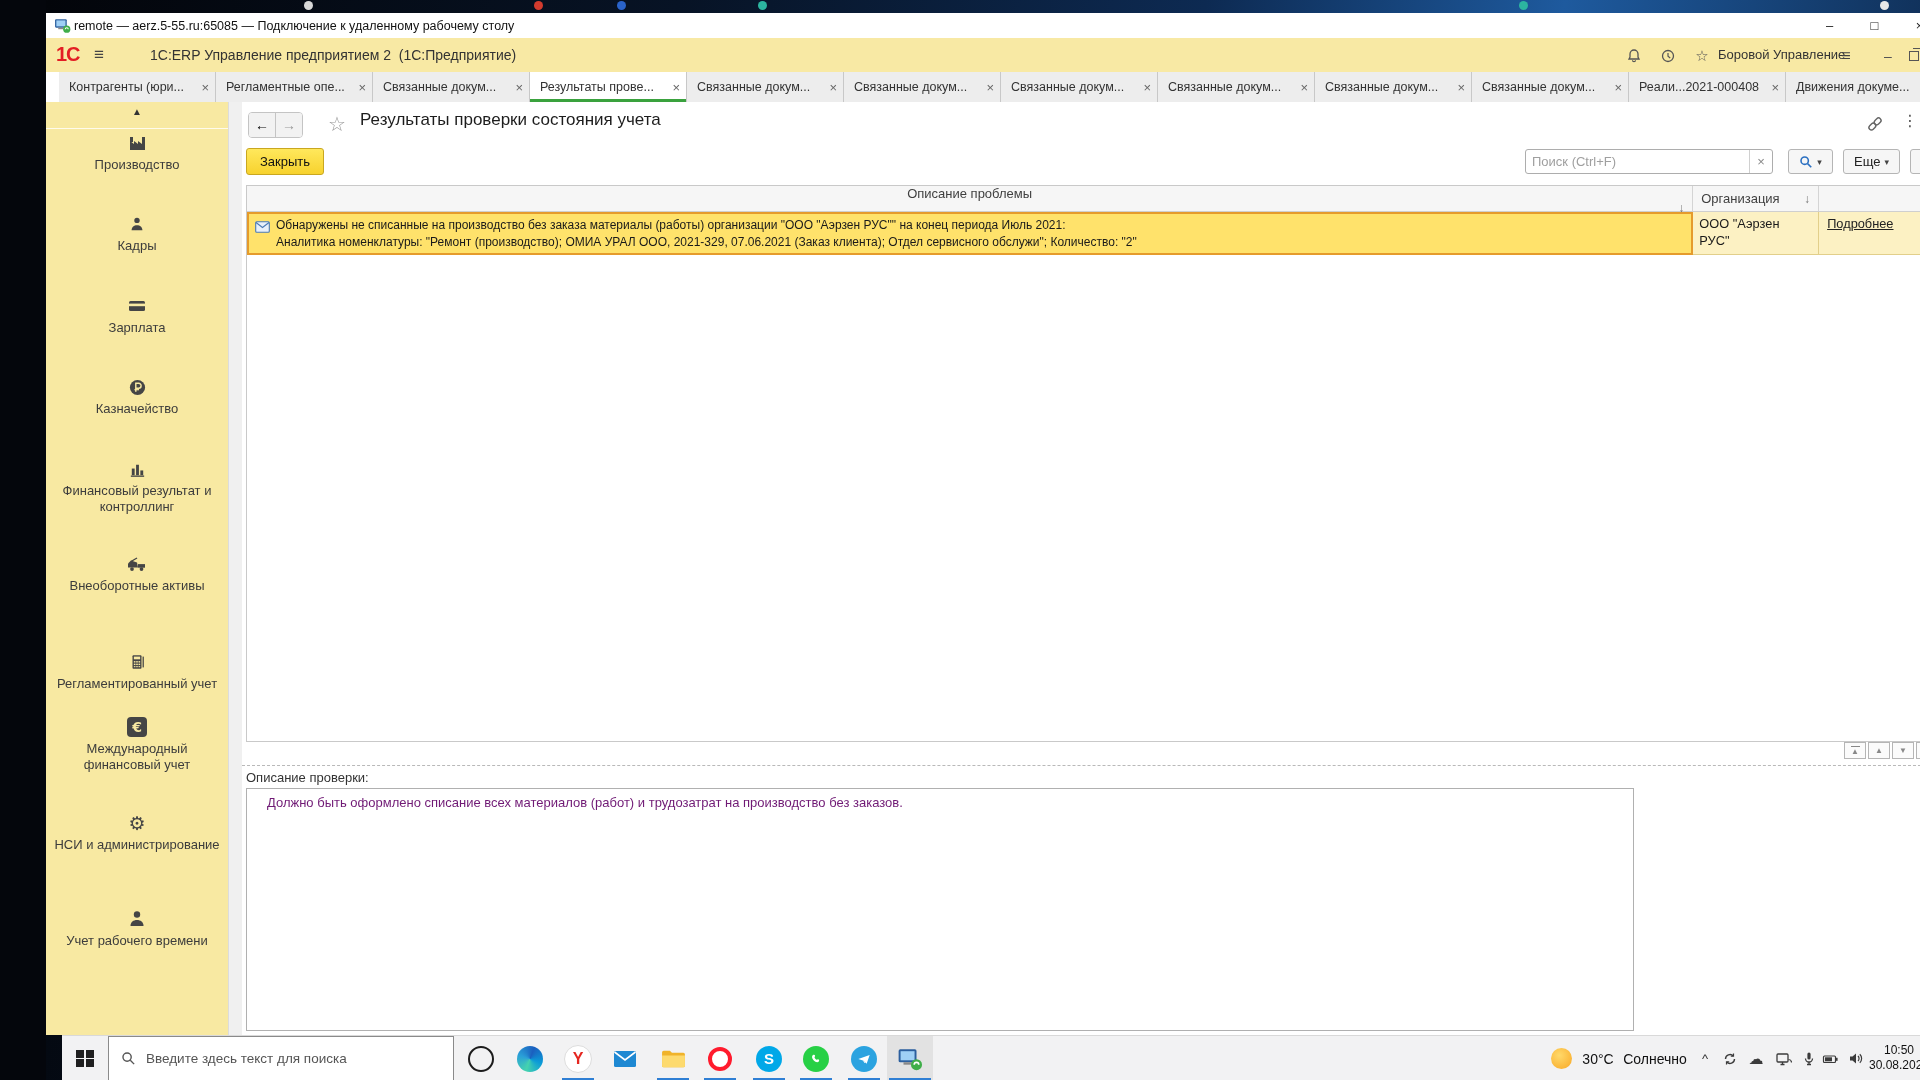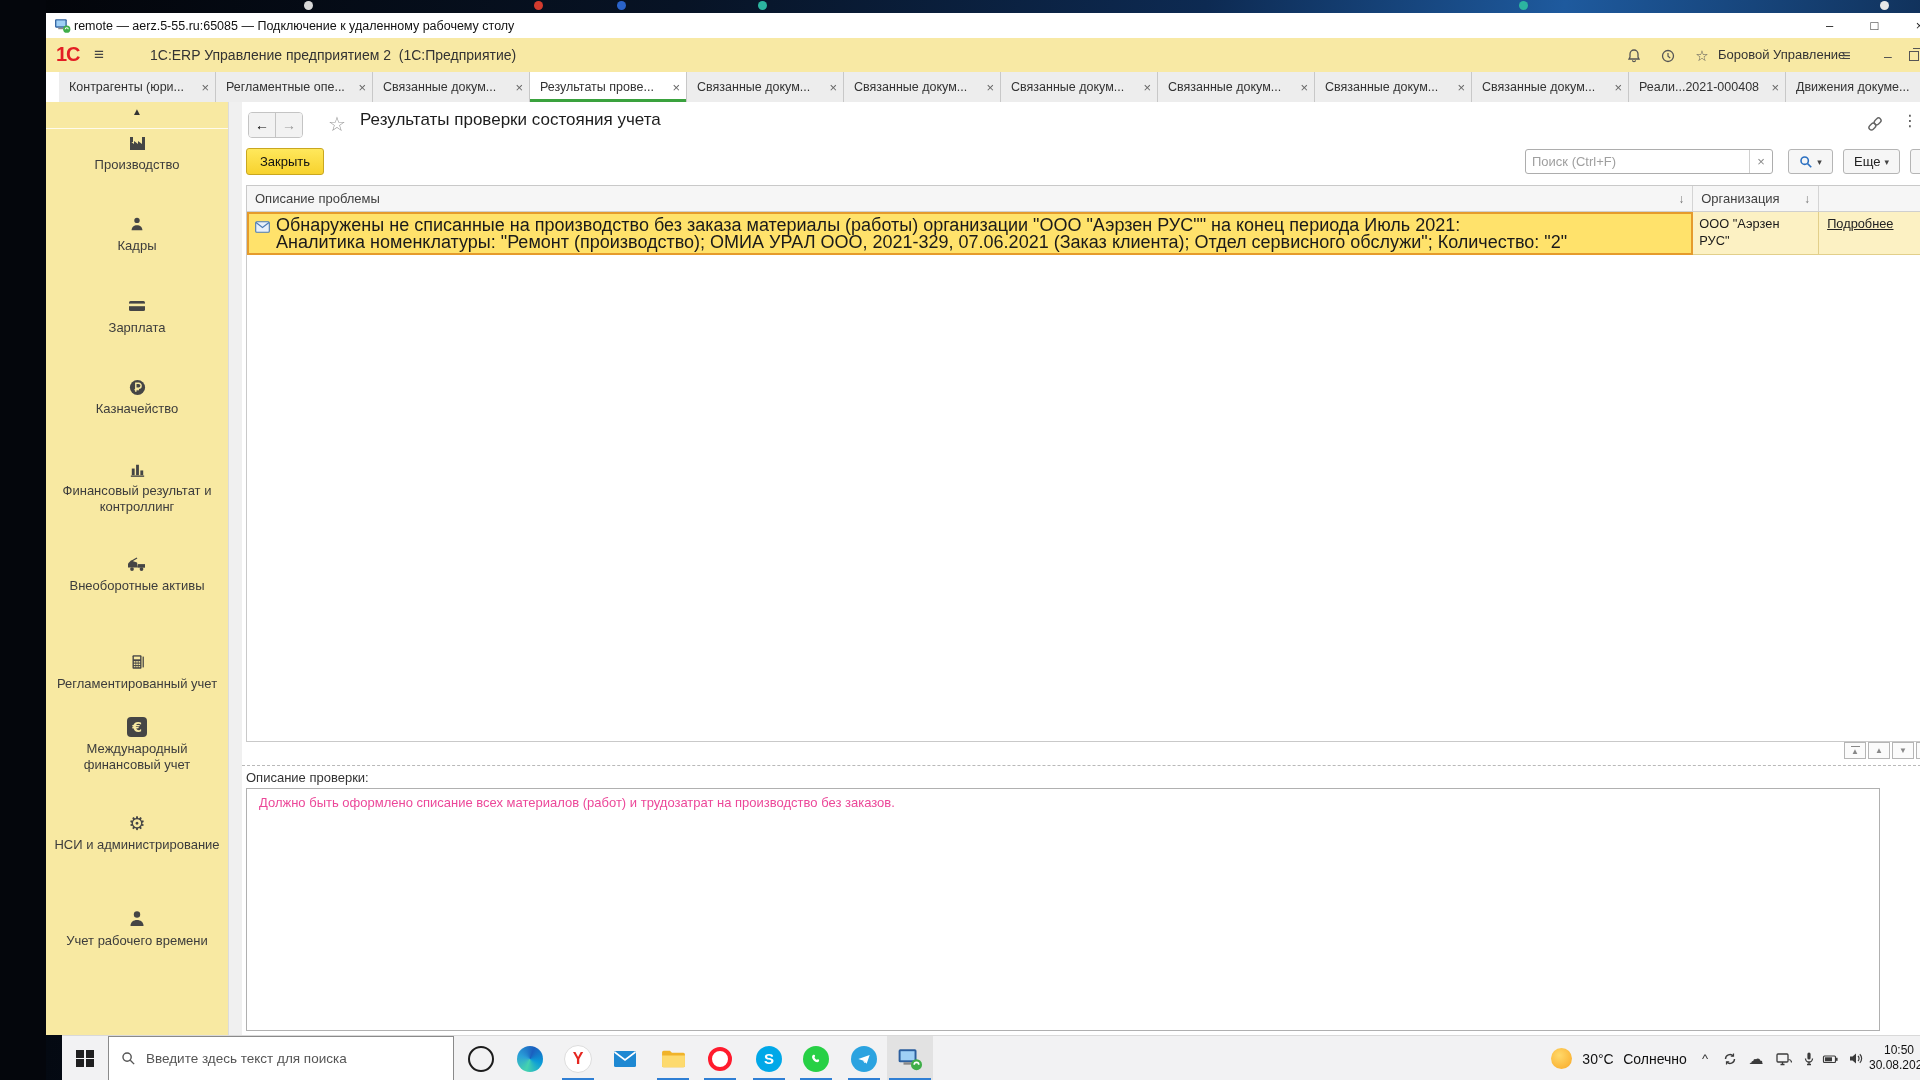--- a/index.html
+++ b/index.html
@@ -58,30 +58,30 @@
   .tool-btn{position:absolute;top:47px;height:25px;box-sizing:border-box;background:#f6f6f6;border:1px solid #b5b5b5;border-radius:3px;display:flex;align-items:center;justify-content:center;font-size:13px;color:#222;gap:4px;}
   .dd{font-size:9px;color:#444;}
   
   .tbl{position:absolute;left:4px;top:83px;width:1690px;height:557px;box-sizing:border-box;border:1px solid #c9c9c9;}
   .tbl-head{display:flex;height:26px;background:#f6f6f6;border-bottom:1px solid #cfcfcf;box-sizing:border-box;}
   .th{box-sizing:border-box;display:flex;align-items:center;padding:0 8px;font-size:13px;color:#3f3f3f;border-right:1px solid #d4d4d4;}
   .th .sort{margin-left:auto;color:#777;font-size:12px;}
   .row{display:flex;height:43px;}
   .cell-desc{box-sizing:border-box;width:1448px;background:#ffe26b;border:2px solid #e59b2c;display:flex;padding:3px 6px 0 6px;}
   .cell-desc .env{margin:4px 6px 0 0;flex:0 0 auto;}
-  .desc-lines{font-size:18px;line-height:16.5px;color:#1a1a1a;white-space:nowrap;overflow:hidden;}
+  .desc-lines{font-size:12px;line-height:16.5px;color:#1a1a1a;white-space:nowrap;overflow:hidden;}
   .cell-org{box-sizing:border-box;width:126px;background:#fcf1c3;border-right:1px solid #e2cf8a;border-bottom:1px solid #e2cf8a;padding:4px 6px;font-size:12.8px;line-height:16.5px;color:#1a1a1a;}
   .cell-det{box-sizing:border-box;width:116px;background:#fcf1c3;border-bottom:1px solid #e2cf8a;padding:4px 8px;font-size:12.8px;color:#1a1a1a;}
   .cell-det a{color:#222;text-decoration:underline;}
   .tblnav{position:absolute;left:1602px;top:640px;display:flex;gap:2px;}
   .tblnav .nb{width:22px;height:17px;box-sizing:border-box;border:1px solid #b5b5b5;background:#fbfbfb;display:flex;align-items:center;justify-content:center;font-size:8px;color:#888;flex-direction:column;line-height:7px;}
   .nb .bar{width:9px;border-top:1.5px solid #888;margin-bottom:1px;}
   .dashed{position:absolute;left:0;top:663px;width:1694px;border-top:1px dashed #b9b9b9;}
   .desc-label{position:absolute;left:4px;top:668px;font-size:13px;color:#333;}
-  .desc-box{position:absolute;left:4px;top:686px;width:1634px;height:243px;box-sizing:border-box;border:1px solid #b0b0b0;padding:6px 12px;font-size:13px;color:#ec4899;}
+  .desc-box{position:absolute;left:4px;top:686px;width:1388px;height:243px;box-sizing:border-box;border:1px solid #b0b0b0;padding:6px 20px;font-size:13px;color:#701a75;}
   .main-scroll{position:absolute;left:1696px;top:0;width:14px;height:933px;background:#efefef;border-left:1px solid #d8d8d8;}
   
   .taskbar{position:absolute;top:1035px;left:16px;width:1920px;height:45px;background:#f2f2f3;border-top:1px solid #d9d9d9;box-sizing:border-box;}
   .start{position:absolute;left:0;top:0;width:46px;height:45px;display:flex;align-items:center;justify-content:center;}
   .winlogo{display:grid;grid-template-columns:8px 8px;grid-template-rows:8px 8px;gap:1.5px;}
   .winlogo i{background:#1f1f1f;}
   .tb-search{position:absolute;left:46px;top:0;width:346px;height:45px;box-sizing:border-box;background:#fff;border:1px solid #8a8a8a;display:flex;align-items:center;}
   .tb-search input{border:none;outline:none;font-size:13.5px;color:#333;background:transparent;flex:1;font-family:inherit;}
   .tb-search input::placeholder{color:#555;}
   .tb-slot{position:absolute;top:0;width:46px;height:45px;display:flex;align-items:center;justify-content:center;}
@@ -347,21 +347,21 @@
       <div class="tool-btn" style="left:1601px;width:57px;">
         <span>Еще</span>
         <span class="dd">▾</span>
       </div>
       <div class="tool-btn" style="left:1668px;width:34px;">
         <span>?</span>
       </div>
 
       <div class="tbl">
         <div class="tbl-head">
-          <div class="th" style="width:1448px;">
+          <div class="th" style="width:1448px;flex-direction:column;">
             <span>Описание проблемы</span>
             <span class="sort">↓</span>
           </div>
           <div class="th" style="width:126px;">
             <span>Организация</span>
             <span class="sort">↓</span>
           </div>
           <div class="th" style="width:116px;border-right:none;"></div>
         </div>
         <div class="row">

